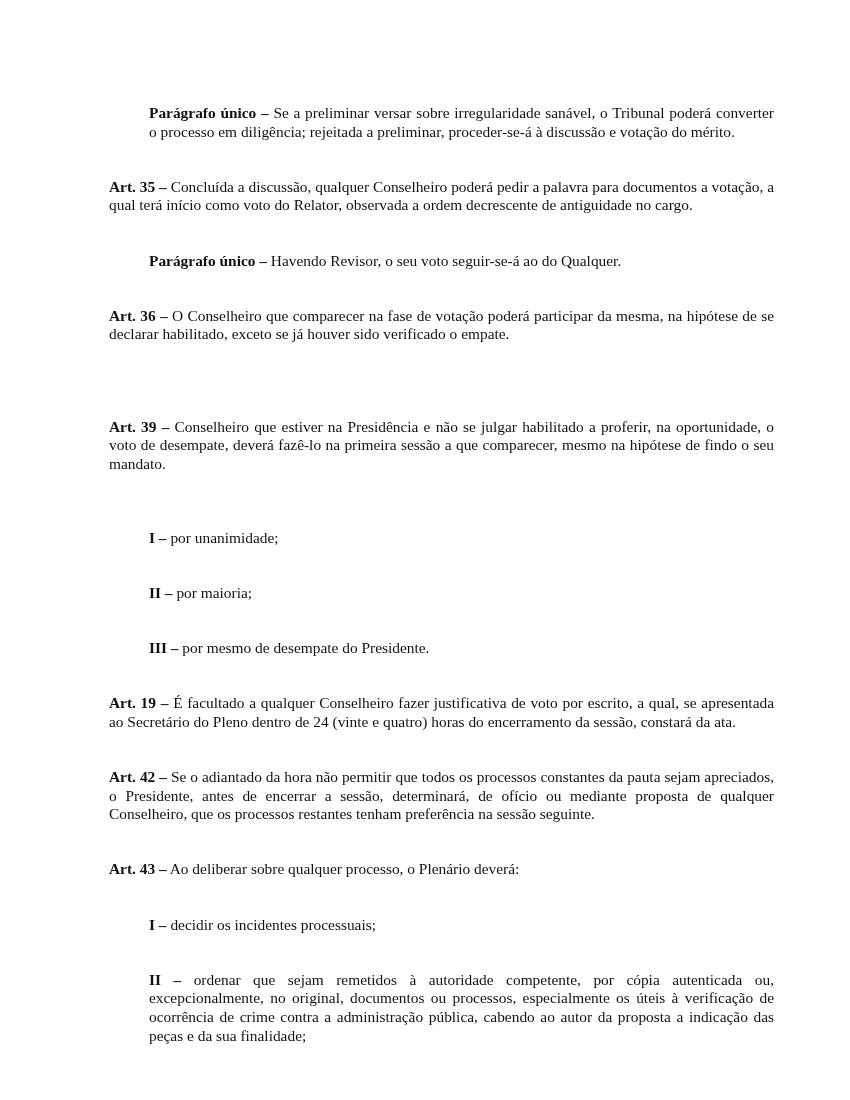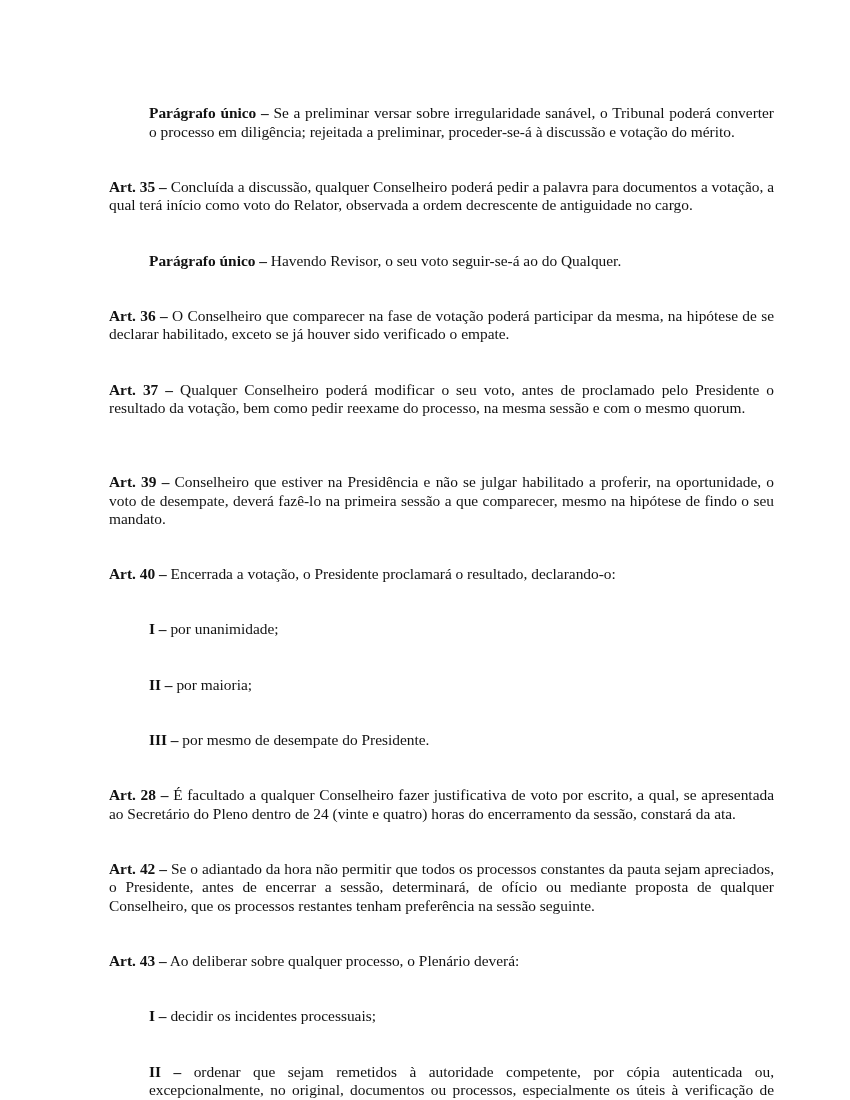--- a/index.html
+++ b/index.html
@@ -24,34 +24,32 @@
 
 <div class="page">
   <p class="para indent"><b>Parágrafo único –</b><span> Se a preliminar versar sobre irregularidade sanável, o Tribunal poderá converter o processo em diligência; rejeitada a preliminar, proceder-se-á à discussão e votação do mérito.</span></p>
   <div class="gap"></div>
   <p class="para"><b>Art. 35 –</b><span> Concluída a discussão, qualquer Conselheiro poderá pedir a palavra para documentos a votação, a qual terá início como voto do Relator, observada a ordem decrescente de antiguidade no cargo.</span></p>
   <div class="gap"></div>
   <p class="para indent"><b>Parágrafo único –</b><span> Havendo Revisor, o seu voto seguir-se-á ao do Qualquer.</span></p>
   <div class="gap"></div>
   <p class="para"><b>Art. 36 –</b><span> O Conselheiro que comparecer na fase de votação poderá participar da mesma, na hipótese de se declarar habilitado, exceto se já houver sido verificado o empate.</span></p>
   <div class="gap"></div>
-  <p class="para"><b>Art. 37 –</b><span> Qualquer Conselheiro poderá modificar o seu voto, antes de proclamado pelo Presidente o resultado da votação, bem como pedir reexame do processo, na mesma sessão e com o mesmo quorum.</span></p>
   <div class="gap"></div>
   <div class="gap"></div>
   <p class="para"><b>Art. 39 –</b><span> Conselheiro que estiver na Presidência e não se julgar habilitado a proferir, na oportunidade, o voto de desempate, deverá fazê-lo na primeira sessão a que comparecer, mesmo na hipótese de findo o seu mandato.</span></p>
   <div class="gap"></div>
-  <p class="para"><b>Art. 40 –</b><span> Encerrada a votação, o Presidente proclamará o resultado, declarando-o:</span></p>
   <div class="gap"></div>
   <p class="para indent"><b>I –</b><span> por unanimidade;</span></p>
   <div class="gap"></div>
   <p class="para indent"><b>II –</b><span> por maioria;</span></p>
   <div class="gap"></div>
   <p class="para indent"><b>III –</b><span> por mesmo de desempate do Presidente.</span></p>
   <div class="gap"></div>
-  <p class="para"><b>Art. 28 –</b><span> É facultado a qualquer Conselheiro fazer justificativa de voto por escrito, a qual, se apresentada ao Secretário do Pleno dentro de 24 (vinte e quatro) horas do encerramento da sessão, constará da ata.</span></p>
+  <p class="para"><b>Art. 19 –</b><span> É facultado a qualquer Conselheiro fazer justificativa de voto por escrito, a qual, se apresentada ao Secretário do Pleno dentro de 24 (vinte e quatro) horas do encerramento da sessão, constará da ata.</span></p>
   <div class="gap"></div>
   <p class="para"><b>Art. 42 –</b><span> Se o adiantado da hora não permitir que todos os processos constantes da pauta sejam apreciados, o Presidente, antes de encerrar a sessão, determinará, de ofício ou mediante proposta de qualquer Conselheiro, que os processos restantes tenham preferência na sessão seguinte.</span></p>
   <div class="gap"></div>
   <p class="para"><b>Art. 43 –</b><span> Ao deliberar sobre qualquer processo, o Plenário deverá:</span></p>
   <div class="gap"></div>
   <p class="para indent"><b>I –</b><span> decidir os incidentes processuais;</span></p>
   <div class="gap"></div>
   <p class="para indent"><b>II –</b><span> ordenar que sejam remetidos à autoridade competente, por cópia autenticada ou, excepcionalmente, no original, documentos ou processos, especialmente os úteis à verificação de ocorrência de crime contra a administração pública, cabendo ao autor da proposta a indicação das peças e da sua finalidade;</span></p>
 </div>
 

